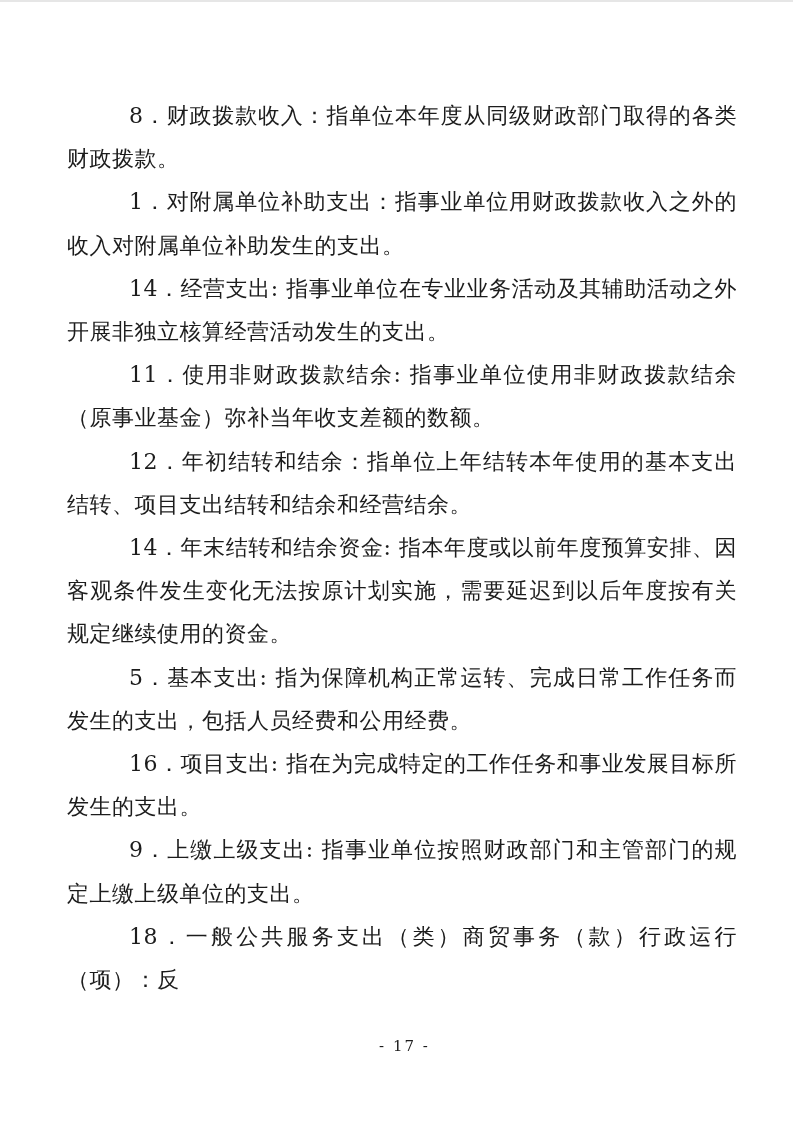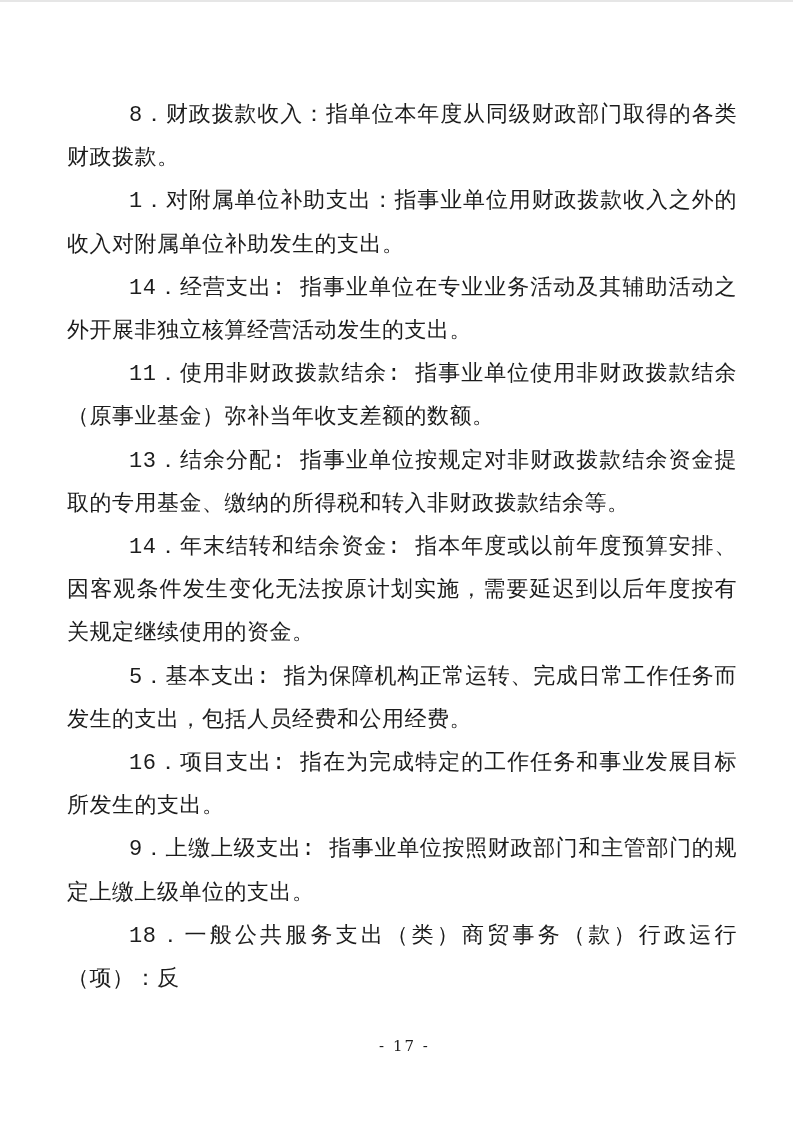--- a/index.html
+++ b/index.html
@@ -25,21 +25,20 @@
     width: 670px;
   }
   .para {
     margin: 0;
     font-size: 22px;
     line-height: 43.2px;
     text-align: justify;
     text-indent: 62px;
     letter-spacing: 0.5px;
     word-break: break-all;
-    font-family: Liberation Mono, monospace;
   }
   .footer {
     position: absolute;
     top: 1034px;
     left: 8px;
     width: 100%;
     text-align: center;
   }
   .page-number {
     font-size: 15px;
@@ -50,21 +49,21 @@
 </head>
 <body>
 
 <div class="page">
 
   <div class="content">
     <p class="para">8．财政拨款收入：指单位本年度从同级财政部门取得的各类财政拨款。</p>
     <p class="para">1．对附属单位补助支出：指事业单位用财政拨款收入之外的收入对附属单位补助发生的支出。</p>
     <p class="para">14．经营支出: 指事业单位在专业业务活动及其辅助活动之外开展非独立核算经营活动发生的支出。</p>
     <p class="para">11．使用非财政拨款结余: 指事业单位使用非财政拨款结余（原事业基金）弥补当年收支差额的数额。</p>
-    <p class="para">13．结余分配: 指事业单位按规定对非财政拨款结余资金提取的专用基金、缴纳的所得税和转入非财政拨款结余等。</p>
+    <p class="para">12．年初结转和结余：指单位上年结转本年使用的基本支出结转、项目支出结转和结余和经营结余。</p>
     <p class="para">14．年末结转和结余资金: 指本年度或以前年度预算安排、因客观条件发生变化无法按原计划实施，需要延迟到以后年度按有关规定继续使用的资金。</p>
     <p class="para">5．基本支出: 指为保障机构正常运转、完成日常工作任务而发生的支出，包括人员经费和公用经费。</p>
     <p class="para">16．项目支出: 指在为完成特定的工作任务和事业发展目标所发生的支出。</p>
     <p class="para">9．上缴上级支出: 指事业单位按照财政部门和主管部门的规定上缴上级单位的支出。</p>
     <p class="para">18．一般公共服务支出（类）商贸事务（款）行政运行（项）：反</p>
   </div>
 
   <div class="footer">
     <span class="page-number">- 17 -</span>
   </div>

